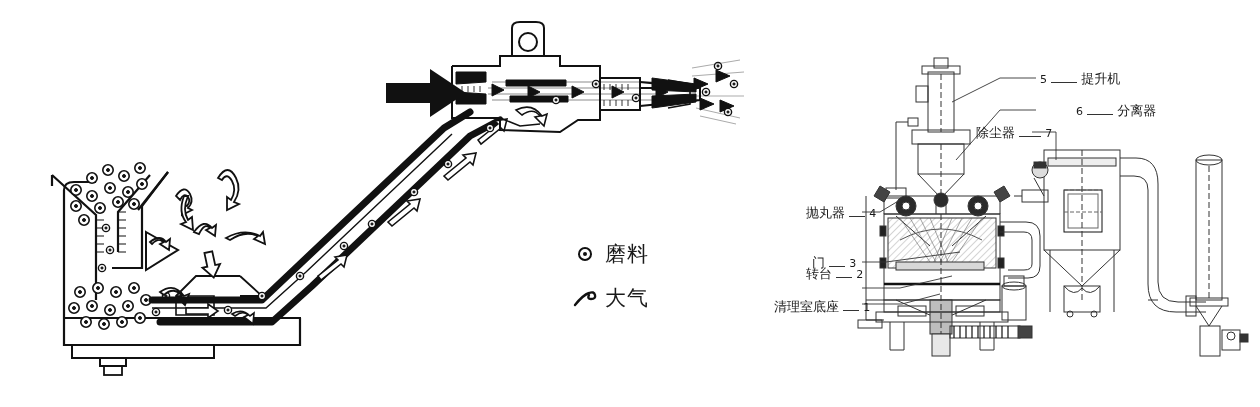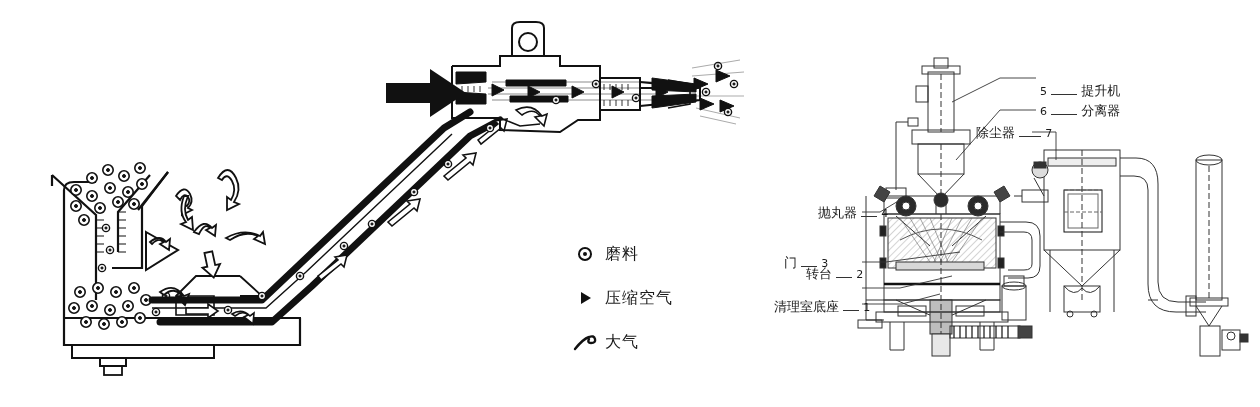--- a/index.html
+++ b/index.html
@@ -3,21 +3,21 @@
 <meta charset="utf-8">
 <style>
   html,body{margin:0;padding:0;background:#ffffff;}
   body{width:1260px;height:407px;position:relative;overflow:hidden;
        font-family:"DejaVu Sans","Liberation Sans",sans-serif;color:#111;}
   .canvas{position:absolute;inset:0;}
   svg{display:block;}
   .legend{position:absolute;left:565px;top:232px;width:210px;}
   .legend-row{display:flex;align-items:center;height:44px;}
   .legend-icon{width:40px;display:flex;align-items:center;justify-content:center;}
-  .legend-label{font-size:16px;letter-spacing:1px;color:#1a1a1a;
+  .legend-label{font-size:21px;letter-spacing:1px;color:#1a1a1a;
                 font-family:"DejaVu Sans","Liberation Sans",sans-serif;}
   .callout{position:absolute;font-size:13px;color:#1a1a1a;white-space:nowrap;
            font-family:"DejaVu Sans","Liberation Sans",sans-serif;}
   .cnum{font-size:11px;}
 </style>
 </head>
 <body>
 
 <div class="canvas">
 
@@ -365,64 +365,56 @@
   <div class="legend-row">
     <span class="legend-icon">
       <svg width="18" height="18" viewBox="0 0 18 18">
         <circle cx="9" cy="9" r="6" fill="#fff" stroke="#111" stroke-width="2"></circle>
         <circle cx="9" cy="9" r="2" fill="#111"></circle>
       </svg>
     </span>
     <span class="legend-label">磨料</span>
   </div>
 
-  <div class="legend-row">
-    <span class="legend-icon">
-      <svg width="18" height="18" viewBox="0 0 18 18">
-        <path d="M5,3 L15,9 L5,15 Z" fill="#111"></path>
-      </svg>
-    </span>
-    <span class="legend-label">压缩空气</span>
-  </div>
 
   <div class="legend-row">
     <span class="legend-icon">
       <svg width="26" height="22" viewBox="0 0 26 22">
         <path d="M3,18 q8,-10 14,-12 q5,-2 6,2 q1,4 -4,4 q-4,0 -2,-4" fill="none" stroke="#111" stroke-width="2.4" stroke-linecap="round"></path>
       </svg>
     </span>
     <span class="legend-label">大气</span>
   </div>
 </div>
 
-<div class="callout" style="left:1040px;top:70px;margin-top:12px;">
+<div class="callout" style="left:1040px;top:70px;">
   <span class="cnum">5</span>
   <span style="display:inline-block;width:26px;border-bottom:1px solid #333;"></span>
   <span>提升机</span>
 </div>
 
-<div class="callout" style="left:1040px;top:102px;">
+<div class="callout" style="left:1076px;top:102px;">
   <span class="cnum">6</span>
   <span style="display:inline-block;width:26px;border-bottom:1px solid #333;"></span>
   <span>分离器</span>
 </div>
 
 <div class="callout" style="left:976px;top:124px;">
   <span>除尘器</span>
   <span style="display:inline-block;width:22px;border-bottom:1px solid #333;"></span>
   <span class="cnum">7</span>
 </div>
 
-<div class="callout" style="left:806px;top:204px;margin-left:12px;">
+<div class="callout" style="left:806px;top:204px;">
   <span>抛丸器</span>
   <span style="display:inline-block;width:16px;border-bottom:1px solid #333;"></span>
   <span class="cnum">4</span>
 </div>
 
-<div class="callout" style="left:784px;top:254px;">
+<div class="callout" style="left:812px;top:254px;">
   <span>门</span>
   <span style="display:inline-block;width:16px;border-bottom:1px solid #333;"></span>
   <span class="cnum">3</span>
 </div>
 
 <div class="callout" style="left:806px;top:265px;">
   <span>转台</span>
   <span style="display:inline-block;width:16px;border-bottom:1px solid #333;"></span>
   <span class="cnum">2</span>
 </div>

